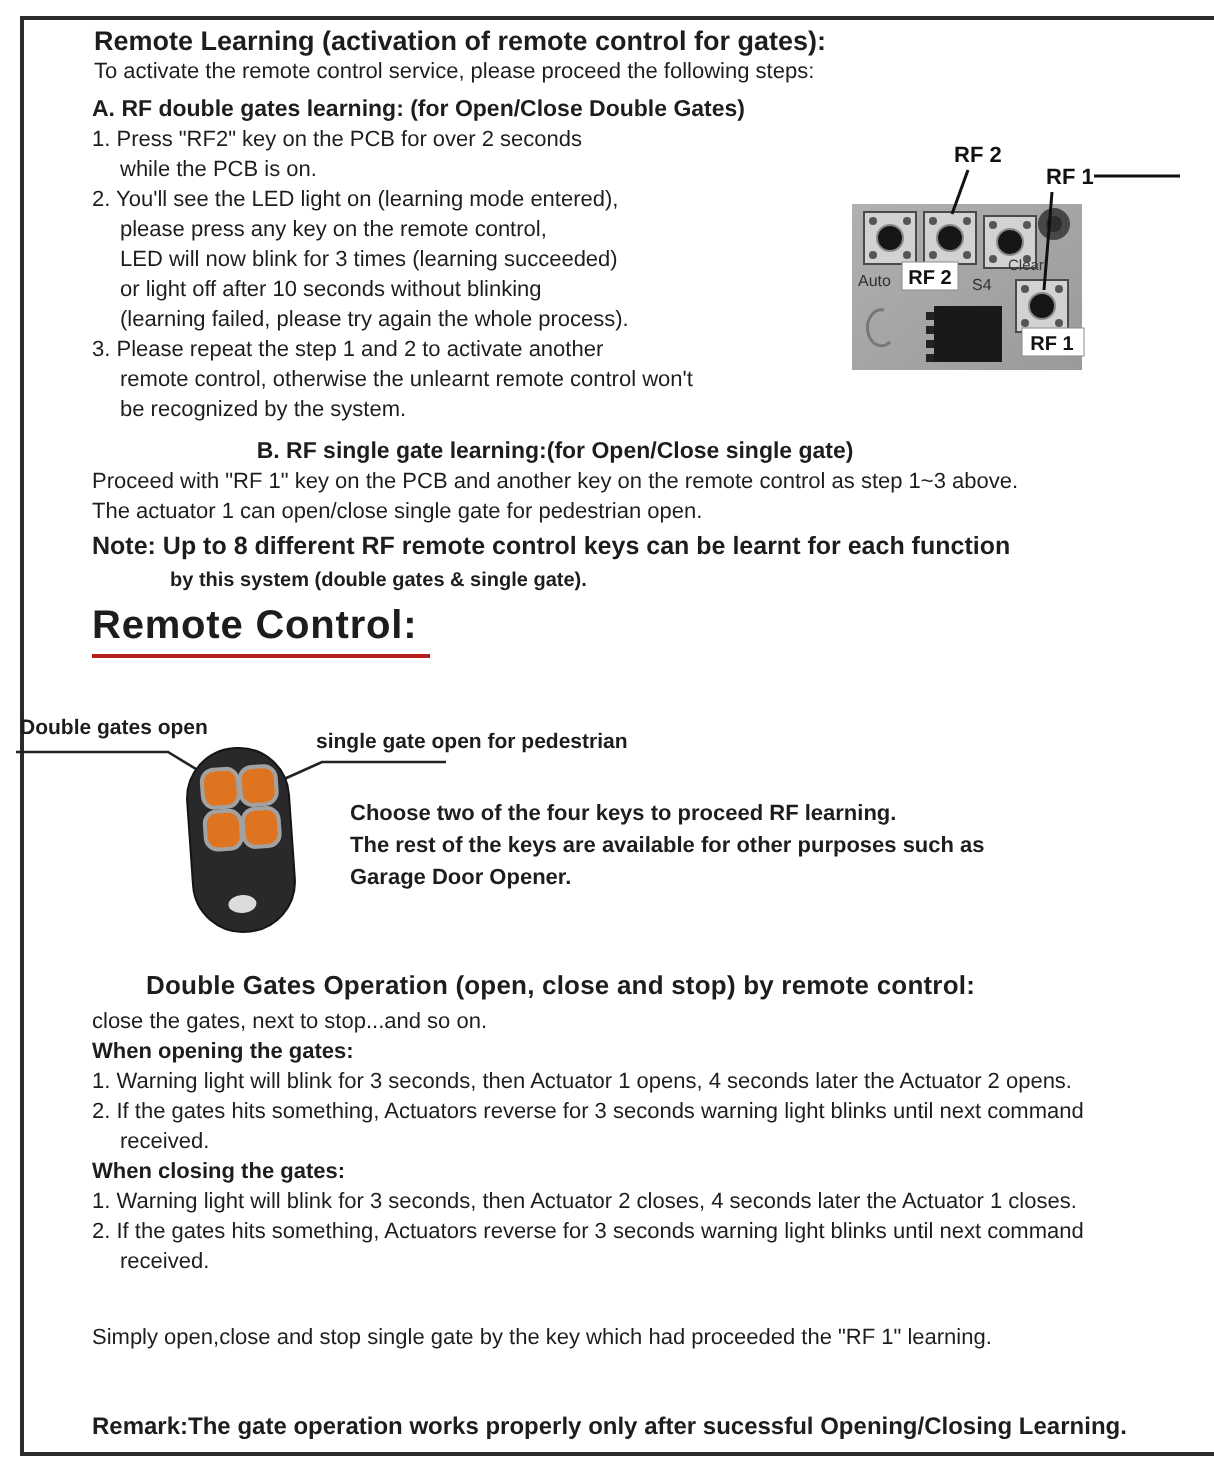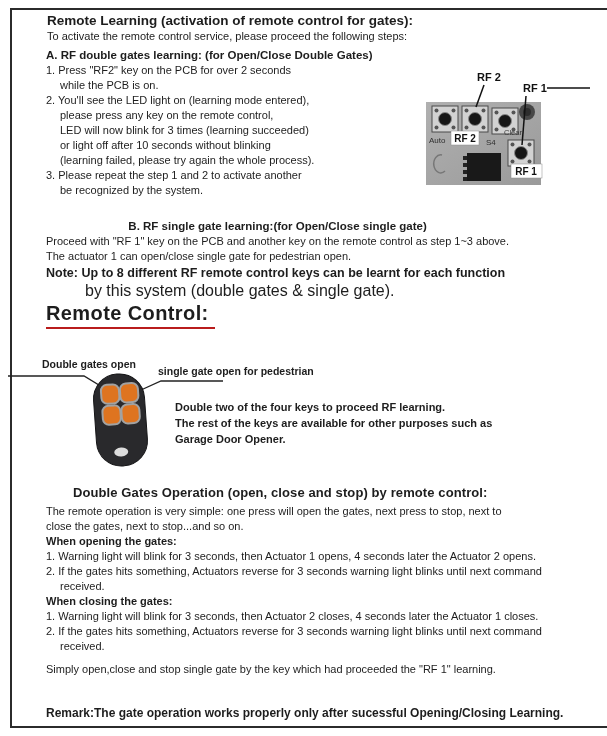--- a/index.html
+++ b/index.html
@@ -12,21 +12,21 @@
     border:2px solid #2b2b2b;border-right:none;pointer-events:none;
   }
   .abs{position:absolute;}
   .nowrap{white-space:nowrap;}
   .t11{font-size:11px;line-height:15px;}
   .b11{font-size:11px;line-height:15px;font-weight:bold;}
   .b115{font-size:11.5px;line-height:16px;font-weight:bold;text-align:center;}
   .page-title{font-size:13.5px;font-weight:bold;line-height:17px;}
   .sec-heading{font-size:13px;font-weight:bold;line-height:16px;margin-bottom:3px;letter-spacing:.1px;padding-left:27px;}
   .note1{font-size:12.5px;font-weight:bold;line-height:17px;}
-  .note2{font-size:16px;font-weight:normal;line-height:17px;padding-left:39px;}
+  .note2{font-size:10px;font-weight:bold;line-height:17px;padding-left:39px;}
   .rc-heading{
     font-size:20px;font-weight:bold;letter-spacing:.4px;
     display:inline-block;border-bottom:2px solid #b91c1c;padding:0 6px 2px 0;
   }
   .indent{padding-left:14px;}
   .fig-label{font-size:10.5px;font-weight:bold;}
   .choose div{font-size:11px;font-weight:bold;line-height:16px;white-space:nowrap;}
   .remark{font-size:12px;font-weight:bold;}
   svg text{font-family:"Liberation Sans",sans-serif;}
 </style>
@@ -44,20 +44,21 @@
   <div class="abs" style="left:46px;top:47px;">
     <div class="b115 nowrap">A. RF double gates learning: (for Open/Close Double Gates)</div>
     <div class="t11 nowrap">1. Press "RF2" key on the PCB for over 2 seconds</div>
     <div class="t11 nowrap indent">while the PCB is on.</div>
     <div class="t11 nowrap">2. You'll see the LED light on (learning mode entered),</div>
     <div class="t11 nowrap indent">please press any key on the remote control,</div>
     <div class="t11 nowrap indent">LED will now blink for 3 times (learning succeeded)</div>
     <div class="t11 nowrap indent">or light off after 10 seconds without blinking</div>
     <div class="t11 nowrap indent">(learning failed, please try again the whole process).</div>
     <div class="t11 nowrap">3. Please repeat the step 1 and 2 to activate another</div>
+    <div class="t11 nowrap indent">remote control, otherwise the unlearnt remote control won't</div>
     <div class="t11 nowrap indent">be recognized by the system.</div>
   </div>
 
   <svg class="abs" style="left:420px;top:65px;" width="187" height="125" viewBox="0 0 187 125">
     <defs>
       <linearGradient id="boardg" x1="0" y1="0" x2="1" y2="1">
         <stop offset="0" stop-color="#b0b0b0"></stop>
           <stop offset="1" stop-color="#9a9a9a"></stop>
       </linearGradient>
     </defs>
@@ -143,32 +144,31 @@
     <polyline points="223,31 161,31 141,40" fill="none" stroke="#222" stroke-width="1.3"></polyline>
     <g transform="rotate(-4 120 70)">
       <rect x="95" y="24" width="51" height="92" rx="25" fill="#29292c" stroke="#151517"></rect>
       <rect x="103" y="34" width="18" height="19" rx="6" fill="#de7420" stroke="#a2a2a2" stroke-width="2"></rect>
       <rect x="122" y="34" width="18" height="19" rx="6" fill="#de7420" stroke="#a2a2a2" stroke-width="2"></rect>
       <rect x="103" y="55" width="18" height="19" rx="6" fill="#de7420" stroke="#a2a2a2" stroke-width="2"></rect>
       <rect x="122" y="55" width="18" height="19" rx="6" fill="#de7420" stroke="#a2a2a2" stroke-width="2"></rect>
       <ellipse cx="119" cy="102" rx="7" ry="4.5" fill="#dcdcdc"></ellipse>
     </g>
   </svg>
-  <div class="abs fig-label nowrap" style="left:10px;top:358px;padding-left:32px;">Double gates open</div>
+  <div class="abs fig-label nowrap" style="left:10px;top:358px;">Double gates open</div>
   <div class="abs fig-label nowrap" style="left:158px;top:365px;">single gate open for pedestrian</div>
 
   <div class="abs choose" style="left:175px;top:399px;">
-    <div>Double two of the four keys to proceed RF learning.</div>
+    <div>Choose two of the four keys to proceed RF learning.</div>
     <div>The rest of the keys are available for other purposes such as</div>
     <div>Garage Door Opener.</div>
   </div>
 
   <div class="abs" style="left:46px;top:485px;">
     <div class="sec-heading nowrap">Double Gates Operation (open, close and stop) by remote control:</div>
-    <div class="t11 nowrap">The remote operation is very simple: one press will open the gates, next press to stop, next to</div>
     <div class="t11 nowrap">close the gates, next to stop...and so on.</div>
     <div class="b11 nowrap">When opening the gates:</div>
     <div class="t11 nowrap">1. Warning light will blink for 3 seconds, then Actuator 1 opens, 4 seconds later the Actuator 2 opens.</div>
     <div class="t11 nowrap">2. If the gates hits something, Actuators reverse for 3 seconds warning light blinks until next command</div>
     <div class="t11 nowrap indent">received.</div>
     <div class="b11 nowrap">When closing the gates:</div>
     <div class="t11 nowrap">1. Warning light will blink for 3 seconds, then Actuator 2 closes, 4 seconds later the Actuator 1 closes.</div>
     <div class="t11 nowrap">2. If the gates hits something, Actuators reverse for 3 seconds warning light blinks until next command</div>
     <div class="t11 nowrap indent">received.</div>
   </div>

